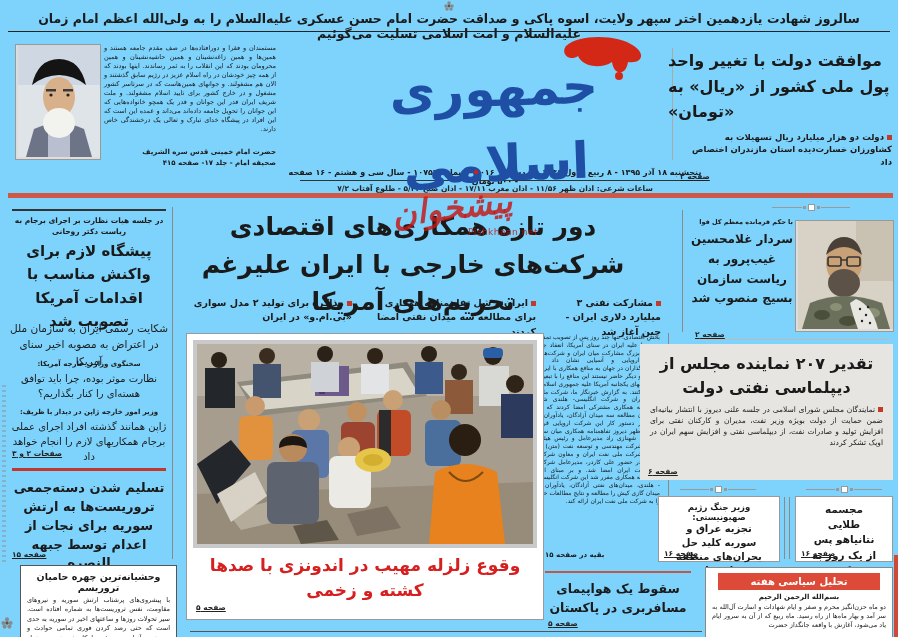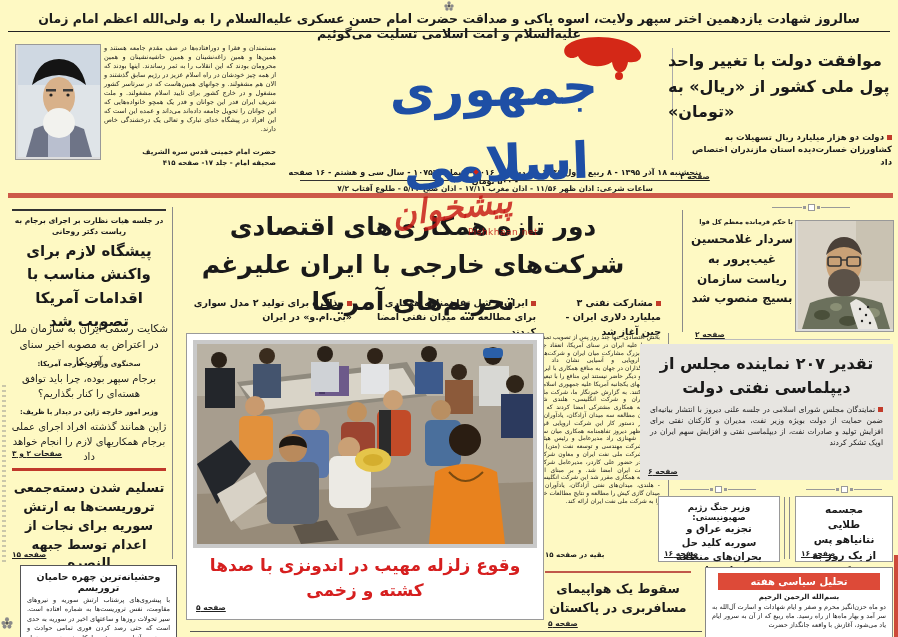--- a/index.html
+++ b/index.html
@@ -1,16 +1,16 @@
 <!DOCTYPE html>
 <html lang="fa" dir="rtl"><head>
 <meta charset="utf-8">
 <style>
   html,body{margin:0;padding:0;background:#ffffff;}
-  #page{position:relative;width:898px;height:637px;background:#fef9c3;overflow:hidden;
+  #page{position:relative;width:898px;height:637px;background:#7dd3fc;overflow:hidden;
         direction:rtl;font-family:"DejaVu Sans",sans-serif;color:#1a1a1a;}
   .abs{position:absolute;}
   .j{text-align:justify;text-justify:inter-word;}
   .pref{font-size:7.5px;font-weight:bold;text-decoration:underline;color:#222;}
   .redsq{display:inline-block;width:5px;height:5px;background:#c23b2a;margin-left:3px;vertical-align:middle;}
   
   #banner{top:11px;left:8px;right:8px;font-size:12.5px;font-weight:bold;text-align:center;}
   #hrule{top:31px;left:8px;right:8px;border-top:1.5px solid #222;height:0;}
   #imamphoto{left:15px;top:44px;width:84px;height:114px;border:1px solid #999;background:#ddd;}
   #imamquote{left:104px;top:44px;width:172px;font-size:6.5px;line-height:1.38;}
@@ -160,21 +160,21 @@
 
   <div class="abs vline vl1"></div>
   <div class="abs vline vl2"></div>
   <div class="abs vline vl3"></div>
 
   <div class="abs" id="lc-rule"></div>
   <div class="abs" id="jc-k">در جلسه هیات نظارت بر اجرای برجام به ریاست دکتر روحانی</div>
   <div class="abs" id="jc-h">پیشگاه لازم برای واکنش مناسب با اقدامات آمریکا تصویب شد</div>
   <div class="abs" id="jc-d1">شکایت رسمی ایران به سازمان ملل در اعتراض به مصوبه اخیر سنای آمریکا</div>
   <div class="abs" id="jc-k2">سخنگوی وزارت خارجه آمریکا:</div>
-  <div class="abs" id="jc-d2">برجام سپهر بوده، چرا باید توافق هسته‌ای را کنار بگذاریم؟</div>
+  <div class="abs" id="jc-d2">نظارت موثر بوده، چرا باید توافق هسته‌ای را کنار بگذاریم؟</div>
   <div class="abs" id="jc-k3">وزیر امور خارجه ژاپن در دیدار با ظریف:</div>
   <div class="abs" id="jc-d3">ژاپن همانند گذشته افراد اجرای عملی برجام همکاریهای لازم را انجام خواهد داد</div>
   <div class="abs pref" id="jc-p">صفحات ۲ و ۳</div>
 
   <div class="abs" id="lreddiv"></div>
 
   <div class="abs" id="sy-h">تسلیم شدن دسته‌جمعی تروریست‌ها به ارتش سوریه برای نجات از اعدام توسط جبهه النصره</div>
   <div class="abs pref" id="sy-p">صفحه ۱۵</div>
 
   <div class="abs" id="terrbox">

